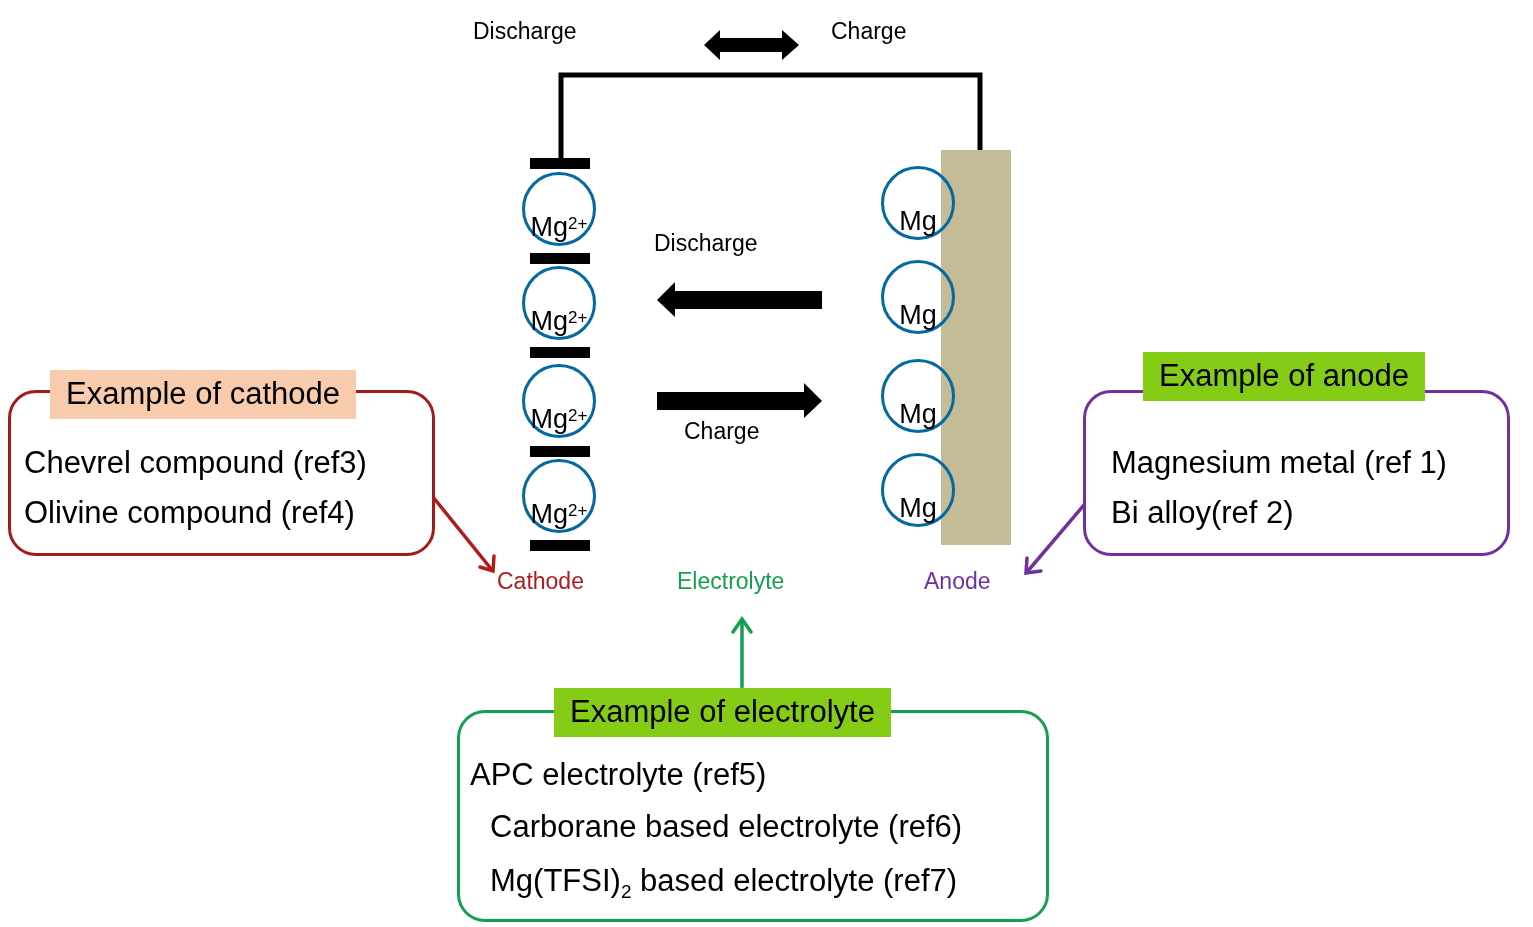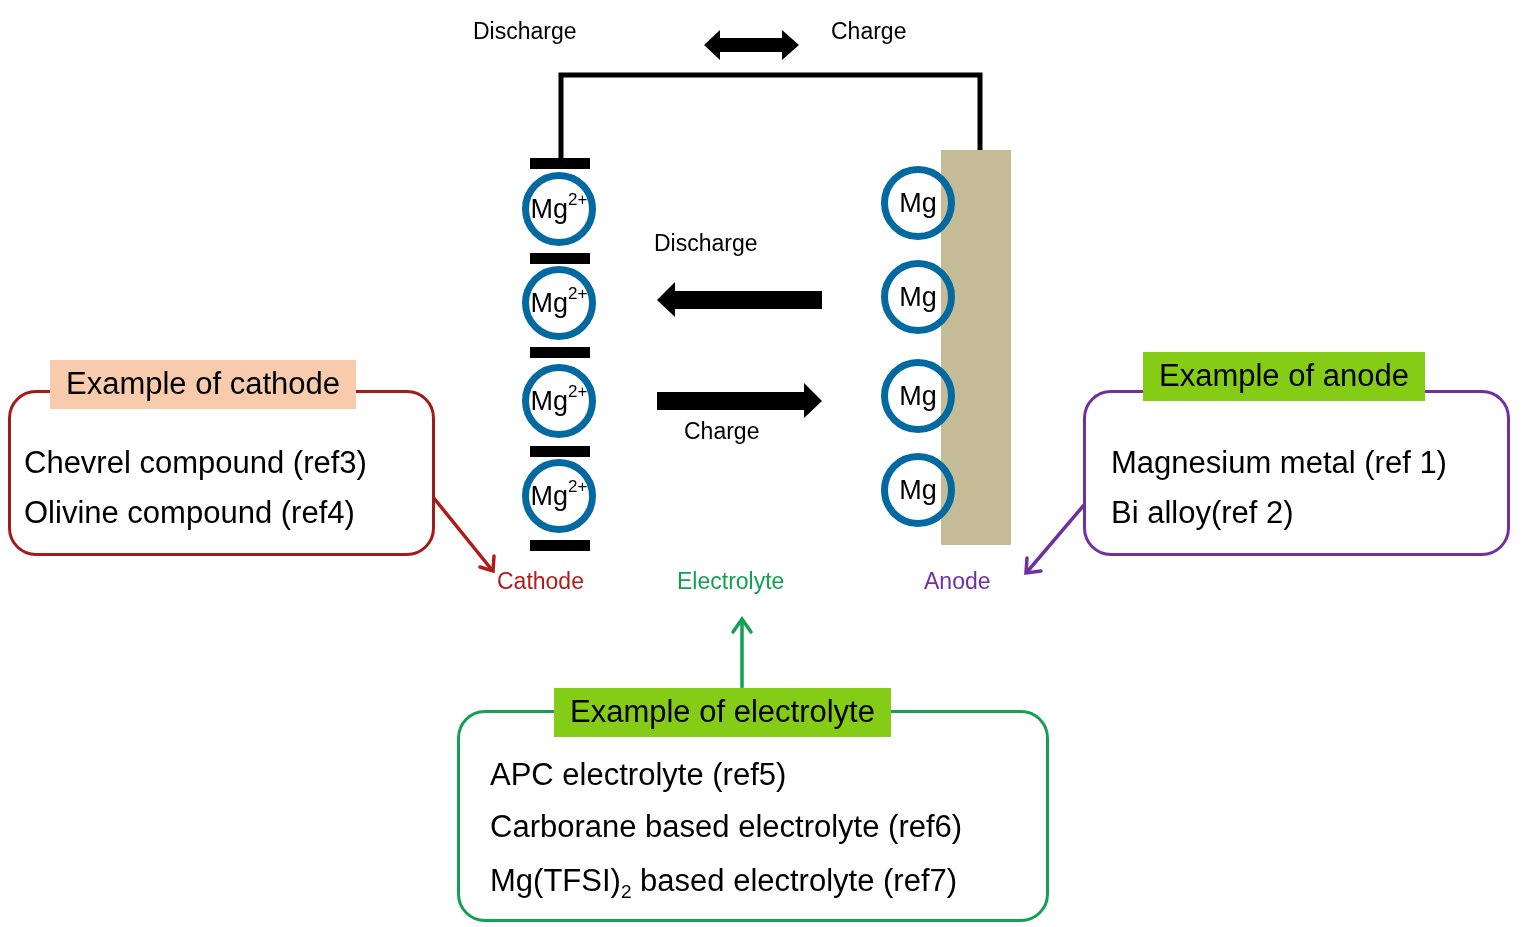--- a/index.html
+++ b/index.html
@@ -1,22 +1,22 @@
 <!DOCTYPE html>
 <html><head>
   <meta charset="utf-8">
   <style>
     html, body { margin: 0; padding: 0; background: #ffffff; }
     body { width: 1533px; height: 927px; position: relative; overflow: hidden;
            font-family: "Liberation Sans", "DejaVu Sans", sans-serif; color: #000; }
     .abs { position: absolute; }
     .lbl { font-size: 23px; line-height: 1; white-space: nowrap; }
-    .circle { position: absolute; width: 74px; height: 74px; border: 7px solid #0369a1;
+    .circle { position: absolute; width: 74px; height: 74px; border: 3px solid #0369a1;
               border-radius: 50%; background: #fff; box-sizing: border-box;
-              display: flex; align-items: center; justify-content: center;
+              display: flex; align-items: flex-end; justify-content: center;
               font-size: 27px; }
     .circle sup { font-size: 17px; position: relative; top: -9px; vertical-align: baseline; }
     .plate { position: absolute; width: 60px; height: 11px; background: #000; }
     .box { position: absolute; border-radius: 28px; box-sizing: border-box; background: #fff; }
     .box-title { position: absolute; font-size: 31px; line-height: 1; padding: 8px 16px 10px 16px;
                  white-space: nowrap; }
     .box-line { position: absolute; font-size: 31px; line-height: 1; white-space: nowrap; }
     .box-line sub { font-size: 19px; vertical-align: baseline; position: relative; top: 7px; }
     svg { position: absolute; left: 0; top: 0; overflow: visible; }
   </style>
@@ -91,26 +91,26 @@
   </div>
 
 <div class="abs lbl" style="left:654px;top:232px;">Discharge</div>
 <div class="abs lbl" style="left:684px;top:420px;">Charge</div>
 
 <div class="abs lbl" style="left:497px;top:570px;color:#b01c1c;">Cathode</div>
 <div class="abs lbl" style="left:677px;top:570px;color:#14a050;">Electrolyte</div>
 <div class="abs lbl" style="left:924px;top:570px;color:#7030a0;text-align:center;">Anode</div>
 
 <div class="box" style="left:8px;top:390px;width:427px;height:166px;border:3px solid #a31a1a;"></div>
-<div class="box-title" style="left:50px;top:360px;background:#f8cbad;">Example of cathode</div>
+<div class="box-title" style="left:50px;top:370px;background:#f8cbad;">Example of cathode</div>
 <div class="box-line" style="left:24px;top:447px;">Chevrel compound (ref3)</div>
 <div class="box-line" style="left:24px;top:497px;">Olivine compound (ref4)</div>
 
 <div class="box" style="left:1083px;top:390px;width:427px;height:166px;border:3px solid #7030a0;"></div>
 <div class="box-title" style="left:1143px;top:352px;background:#84cc16;">Example of anode</div>
 <div class="box-line" style="left:1111px;top:447px;">Magnesium metal (ref 1)</div>
 <div class="box-line" style="left:1111px;top:497px;">Bi alloy(ref 2)</div>
 
 <div class="box" style="left:457px;top:710px;width:592px;height:212px;border:3px solid #14a050;"></div>
 <div class="box-title" style="left:554px;top:688px;background:#84cc16;">Example of electrolyte</div>
-<div class="box-line" style="left:490px;top:759px;">APC electrolyte (ref5)</div>
+<div class="box-line" style="left:470px;top:759px;">APC electrolyte (ref5)</div>
 <div class="box-line" style="left:490px;top:811px;">Carborane based electrolyte (ref6)</div>
 <div class="box-line" style="left:490px;top:865px;"><span>Mg(TFSI)</span><sub>2</sub><span> based electrolyte (ref7)</span></div>
 
 </body></html>

